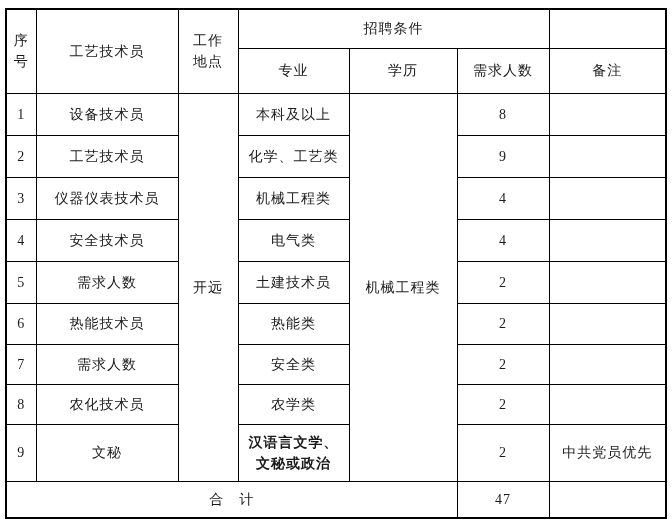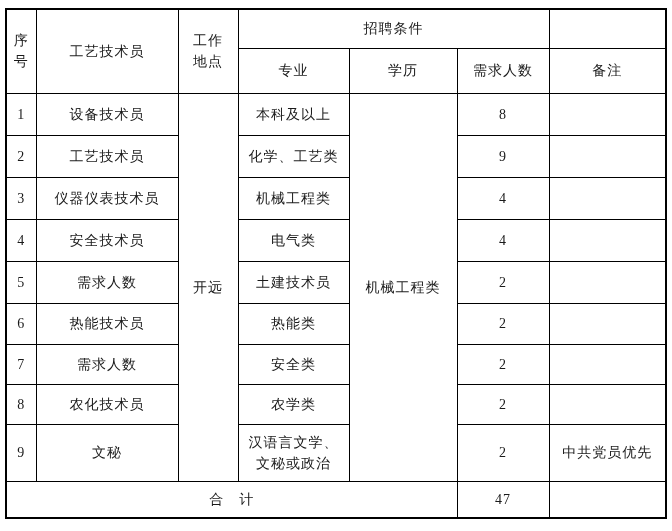--- a/index.html
+++ b/index.html
@@ -38,20 +38,21 @@
   }
   td.two-line-head {
     line-height: 38px;
   }
   td.num {
     font-size: 15px;
     letter-spacing: 0;
   }
   td.major-wrap {
     line-height: 24px;
+    font-weight: bold;
   }
   td.remark-small {
     font-size: 12px;
     letter-spacing: 2px;
   }
   td.total-label {
     letter-spacing: 2px;
   }
 </style>
 </head>

